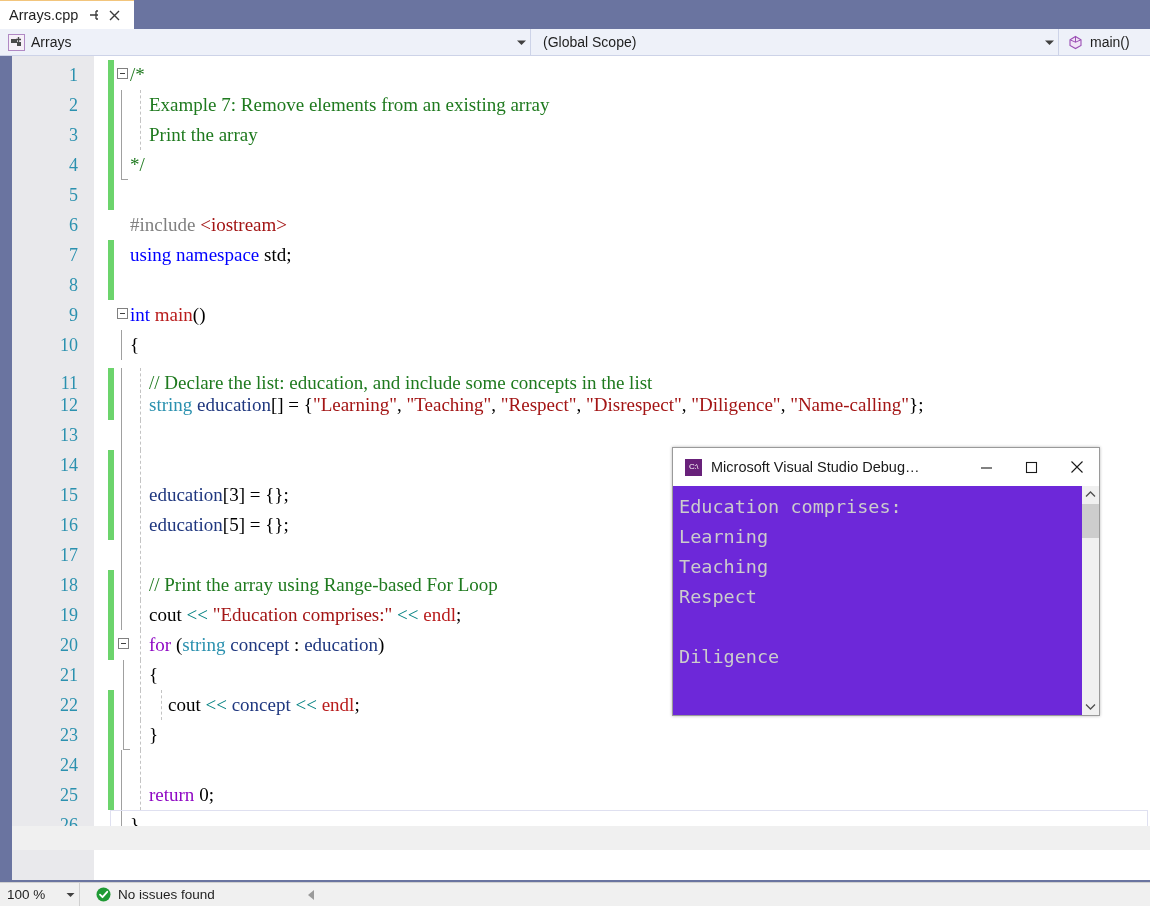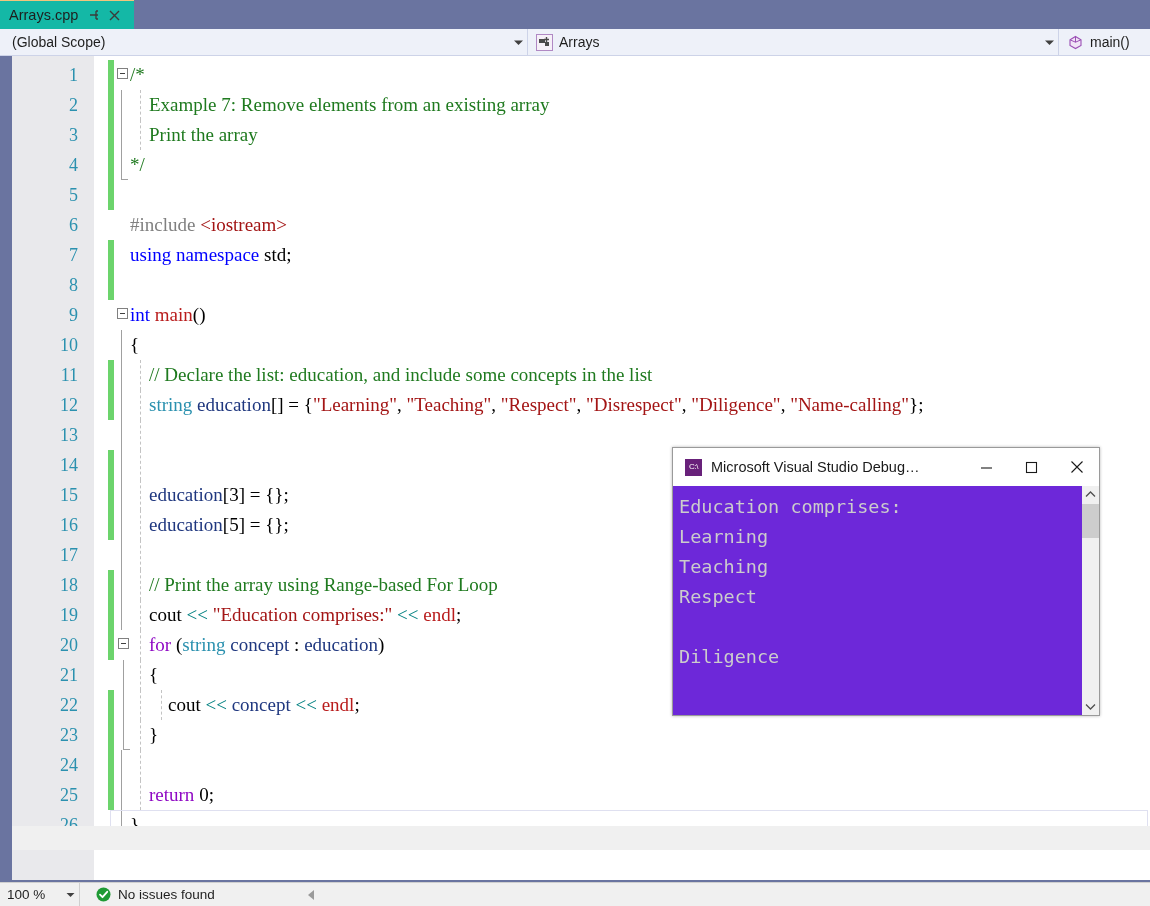--- a/index.html
+++ b/index.html
@@ -15,21 +15,21 @@
 
   
   .tab-strip {
     position: absolute; left: 0; top: 0;
     width: 1150px; height: 29px;
     background: #6a74a0;
   }
   .tab {
     position: absolute; left: 0; top: 0;
     height: 29px; width: 134px;
-    background: #14b8a6;
+    background: #ffffff;
     display: flex; align-items: center;
     box-sizing: border-box;
     padding: 0 6px 0 9px;
     border-top: 1px solid #f2c57c;
   }
   .tab-title {
     font-size: 14.5px; color: #1e1e1e;
     white-space: nowrap; flex: 0 0 auto;
   }
   .tab-pin {
@@ -312,44 +312,44 @@
     </span>
     <span class="tab-close">
       <svg width="13" height="13" viewBox="0 0 13 13">
         <path d="M2 2 L11 11 M11 2 L2 11" stroke="#3b3b3b" stroke-width="1.4" fill="none"></path>
       </svg>
     </span>
   </div>
 </div>
 
 <div class="navbar">
-  <div class="nav-combo mid">
-    <span class="nav-label" style="padding-left:12px;">(Global Scope)</span>
-    <span class="nav-arrow">
-      <svg width="11" height="7" viewBox="0 0 11 7">
-          <path d="M1 1.5 L5.5 6 L10 1.5" fill="#404040"></path>
-        </svg>
-    </span>
-  </div>
   <div class="nav-combo left">
     <span class="nav-icon">
       <svg width="17" height="17" viewBox="0 0 17 17">
         <rect x="0.5" y="0.5" width="16" height="16" fill="#f6f0f8" stroke="#b089c4"></rect>
         <path d="M3 5 h6 v4 h-6 z" fill="#4a4a4a"></path>
         <path d="M9 8 h4 v4 h-4 z" fill="#4a4a4a"></path>
         <path d="M10.5 3 v5 M8 5.5 h5" stroke="#4a4a4a" stroke-width="1.4"></path>
       </svg>
     </span>
     <span class="nav-label">Arrays</span>
     <span class="nav-arrow">
       <svg width="11" height="7" viewBox="0 0 11 7">
           <path d="M1 1.5 L5.5 6 L10 1.5" fill="#404040"></path>
         </svg>
     </span>
   </div>
+  <div class="nav-combo mid">
+    <span class="nav-label" style="padding-left:12px;">(Global Scope)</span>
+    <span class="nav-arrow">
+      <svg width="11" height="7" viewBox="0 0 11 7">
+          <path d="M1 1.5 L5.5 6 L10 1.5" fill="#404040"></path>
+        </svg>
+    </span>
+  </div>
   <div class="nav-combo right">
     <span class="nav-icon">
       <svg width="17" height="17" viewBox="0 0 17 17">
         <path d="M8.5 2.5 L14 5.8 L14 11.5 L8.5 14.6 L3 11.5 L3 5.8 Z" fill="#f0e4f6" stroke="#9b4fb5" stroke-width="1.1"></path>
         <path d="M8.5 2.5 L8.5 8.2 M8.5 8.2 L3 5.8 M8.5 8.2 L14 5.8" stroke="#9b4fb5" stroke-width="1"></path>
       </svg>
     </span>
     <span class="nav-label">main()</span>
   </div>
 </div>
@@ -407,21 +407,21 @@
       <div class="line" style="top: 244px;">
         <div class="ln">9</div>
         <div class="fold-box"></div>
         <div class="code"><span class="c-kw">int </span><span class="c-func">main</span><span class="c-plain">()</span></div>
       </div>
       <div class="line" style="top: 274px;">
         <div class="ln">10</div>
         <div class="fold-line"></div>
         <div class="code"><span class="c-plain">{</span></div>
       </div>
-      <div class="line" style="top: 304px;">
+      <div class="line" style="top: 312px;">
         <div class="ln">11</div>
         <div class="changebar"></div>
         <div class="fold-line"></div>
         <div class="indent-guide" style="left: 140px;"></div>
         <div class="code"><span class="c-comment">    // Declare the list: education, and include some concepts in the list</span></div>
       </div>
       <div class="line" style="top: 334px;">
         <div class="ln">12</div>
         <div class="changebar"></div>
         <div class="fold-line"></div>

